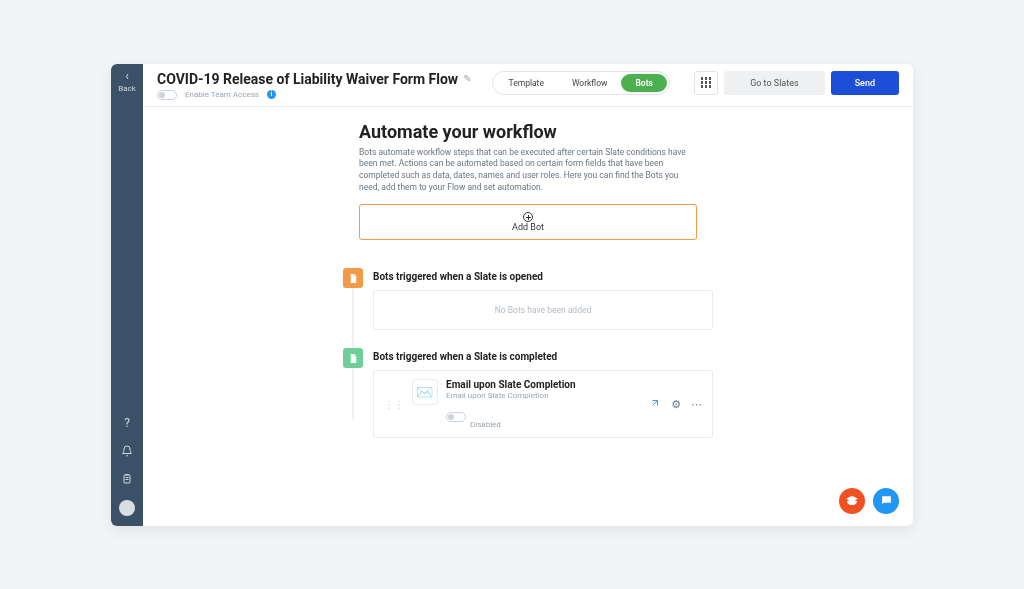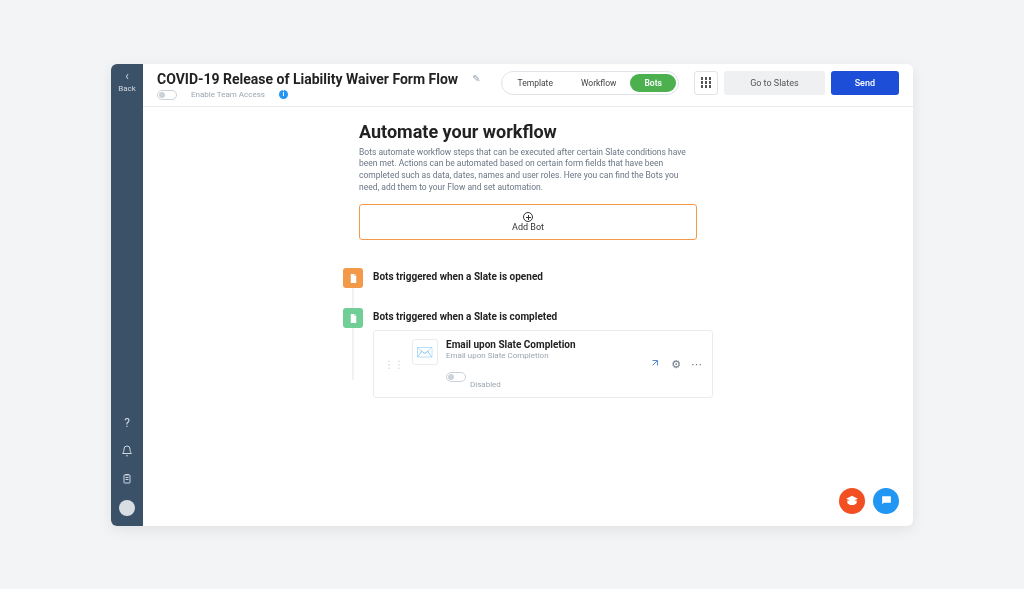--- a/index.html
+++ b/index.html
@@ -7,24 +7,24 @@
   .frame { width:802px; height:462px; background:#fff; border-radius:6px; box-shadow:0 4px 14px rgba(0,0,0,0.08); display:flex; overflow:hidden; position:relative; }
   .sidebar { width:32px; background:#3b5168; display:flex; flex-direction:column; align-items:center; padding-top:6px; color:#d0d8e0; font-size:8px; }
   .back { display:flex; flex-direction:column; align-items:center; gap:2px; cursor:pointer; }
   .back-chevron { font-size:12px; line-height:1; }
   .sidebar-bottom { margin-top:auto; display:flex; flex-direction:column; align-items:center; gap:14px; padding-bottom:10px; }
   .sb-icon { width:14px; height:14px; display:flex; align-items:center; justify-content:center; font-size:12px; color:#d0d8e0; cursor:pointer; }
   .avatar { width:16px; height:16px; border-radius:50%; background:#d9dee4; }
   .main { flex:1; display:flex; flex-direction:column; }
   .header { padding:7px 14px 6px 14px; border-bottom:1px solid #e9ecef; display:flex; align-items:flex-start; gap:12px; }
   .title-wrap { display:flex; flex-direction:column; gap:3px; }
-  .title-line { display:flex; align-items:center; gap:14px;text-align:right; }
+  .title-line { display:flex; align-items:center; gap:5px;text-align:right; }
   .title { font-size:14px; font-weight:700; color:#222; }
   .pencil { font-size:10px; color:#9aa5b1; cursor:pointer; }
-  .team-row { display:flex; align-items:center; gap:14px; font-size:8px; color:#9aa5b1; }
+  .team-row { display:flex; align-items:center; gap:8px; font-size:8px; color:#9aa5b1; }
   .toggle { width:20px; height:10px; border:1px solid #cbd2d9; border-radius:10px; position:relative; background:#fff; }
   .toggle::after { content:""; position:absolute; left:1px; top:1px; width:6px; height:6px; border-radius:50%; background:#cbd2d9; }
   .info-dot { width:9px; height:9px; border-radius:50%; background:#2196f3; color:#fff; font-size:7px; line-height:9px; text-align:center; font-weight:700; }
   .pill-group { display:flex; align-items:center; border:1px solid #e0e4e8; border-radius:20px; padding:2px; margin-left:8px; }
   .pill { font-size:8.5px; color:#444; padding:4px 14px; border-radius:20px; cursor:pointer; }
   .pill.active { background:#4cb04f; color:#fff; font-weight:600; }
   .header-right { margin-left:auto; display:flex; align-items:center; gap:6px; }
   .grid-btn { width:24px; height:24px; border:1px solid #e0e4e8; border-radius:3px; display:flex; align-items:center; justify-content:center; cursor:pointer; background:#fff; }
   .grid-icon { display:grid; grid-template-columns:repeat(3,2.5px); grid-template-rows:repeat(3,2.5px); gap:1.5px; }
   .grid-icon span { background:#555; }
@@ -143,20 +143,21 @@
           <div class="badge-col">
             <div class="badge orange">
               <svg viewBox="0 0 24 24" fill="#fff">
                   <path d="M6 2h9l3 3v17H6zM14 2v4h4"></path>
                 </svg>
             </div>
             <div class="vline"></div>
           </div>
           <div class="section-body">
             <div class="section-title">Bots triggered when a Slate is opened</div>
+            <div class="empty-box">No Bots have been added</div>
           </div>
         </div>
 
         <div class="section">
           <div class="badge-col">
             <div class="badge green">
               <svg viewBox="0 0 24 24" fill="#fff">
                   <path d="M6 2h9l3 3v17H6zM14 2v4h4"></path>
                 </svg>
             </div>

